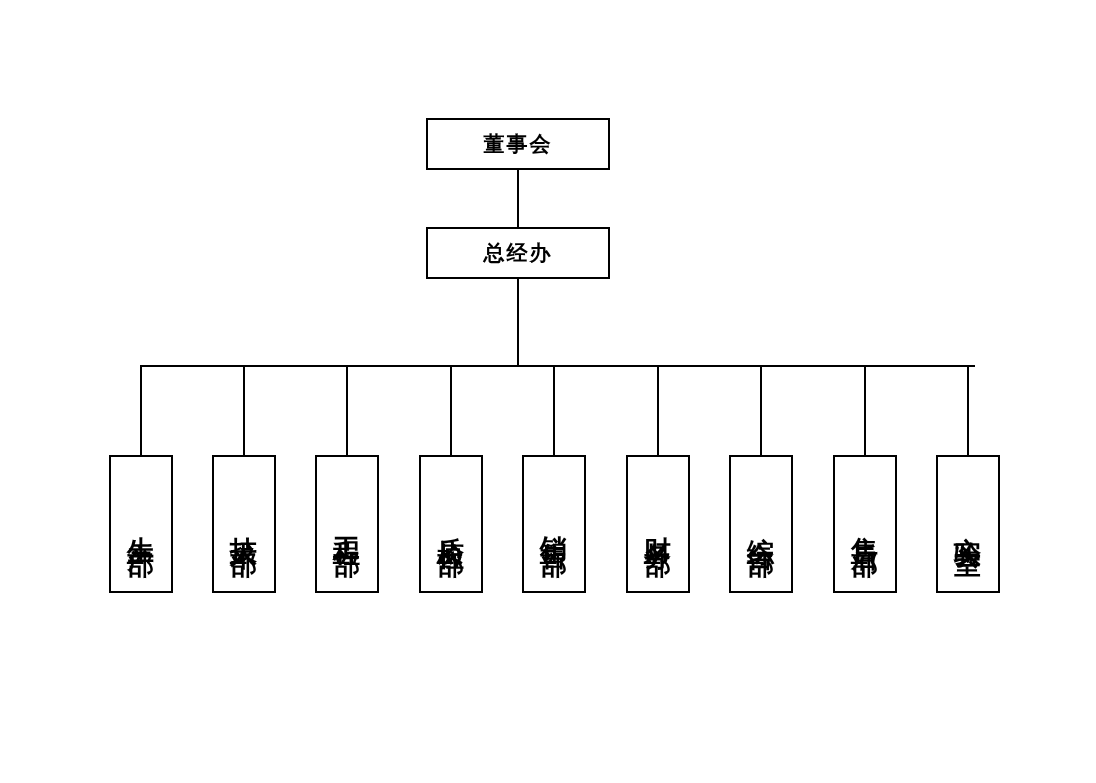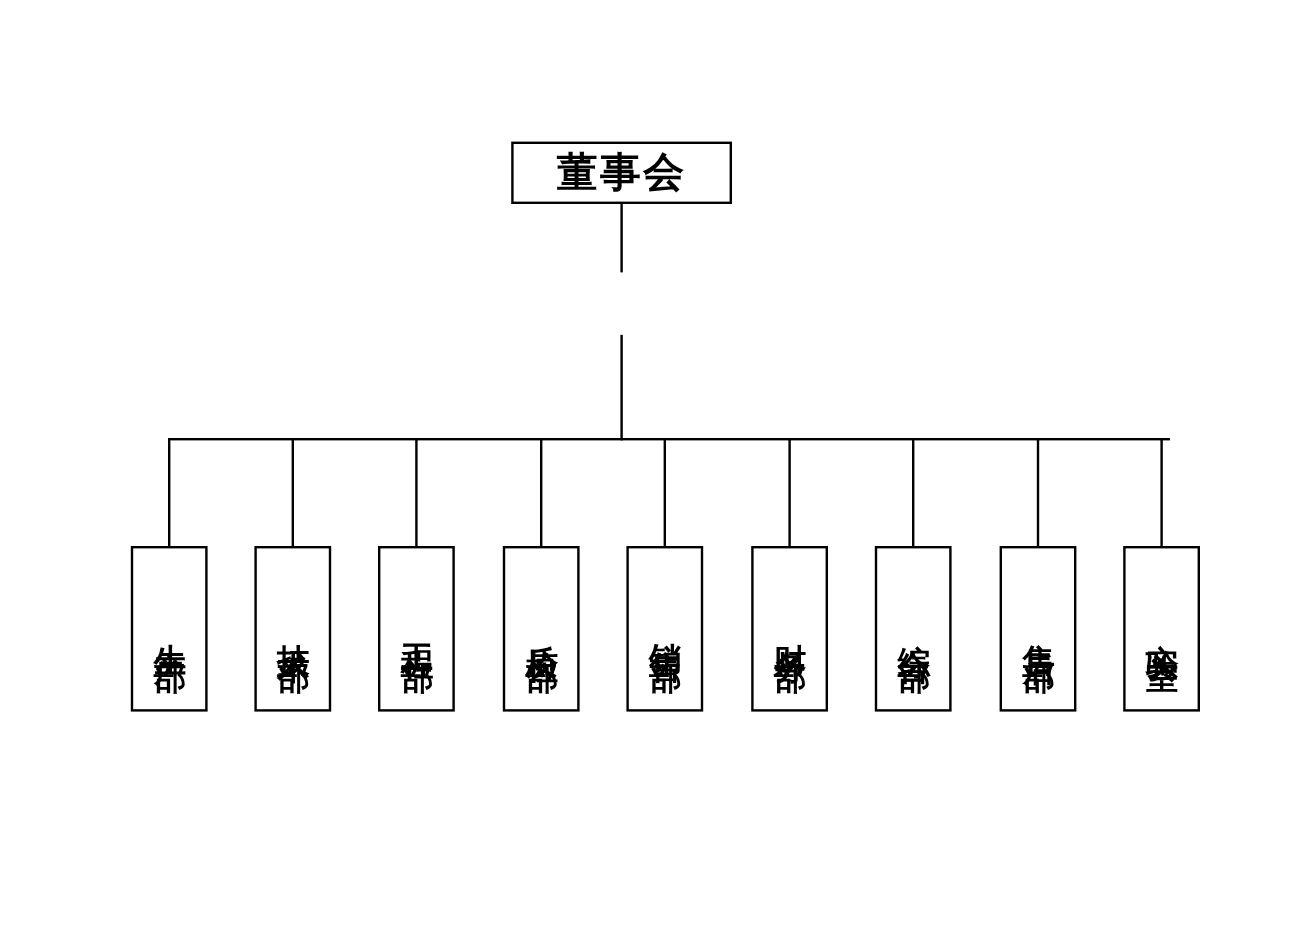--- a/index.html
+++ b/index.html
@@ -37,22 +37,23 @@
     white-space: nowrap;
   }
 
   
   .node-top {
     left: 426px;
     width: 184px;
     height: 52px;
   }
   .node-top .node-label {
-    font-size: 34px;
+    font-size: 21px;
     letter-spacing: 2px;
+    font-family: Liberation Serif, serif;
   }
 
   #node-board        { top: 118px; }
   #node-gm-office    { top: 227px; }
 
   
   .node-dept {
     top: 455px;
     width: 64px;
     height: 138px;
@@ -79,20 +80,23 @@
 <body>
 
 <div id="chart-canvas">
 
   <div class="node-box node-top" id="node-board">
     <span class="node-label">董事会</span>
   </div>
 
   <div class="line line-v" style="left:517px; top:169px; height:58px;"></div>
 
+  <div class="node-box node-top" id="node-gm-office">
+    <span class="node-label">总经办</span>
+  </div>
 
   <div class="line line-v" style="left:517px; top:279px; height:88px;"></div>
 
   <div class="line line-h" style="left:140px; top:365px; width:835px;"></div>
 
   <div class="line line-v" style="left:140px; top:365px; height:90px;"></div>
   <div class="line line-v" style="left:243px; top:365px; height:90px;"></div>
   <div class="line line-v" style="left:346px; top:365px; height:90px;"></div>
   <div class="line line-v" style="left:450px; top:365px; height:90px;"></div>
   <div class="line line-v" style="left:553px; top:365px; height:90px;"></div>

